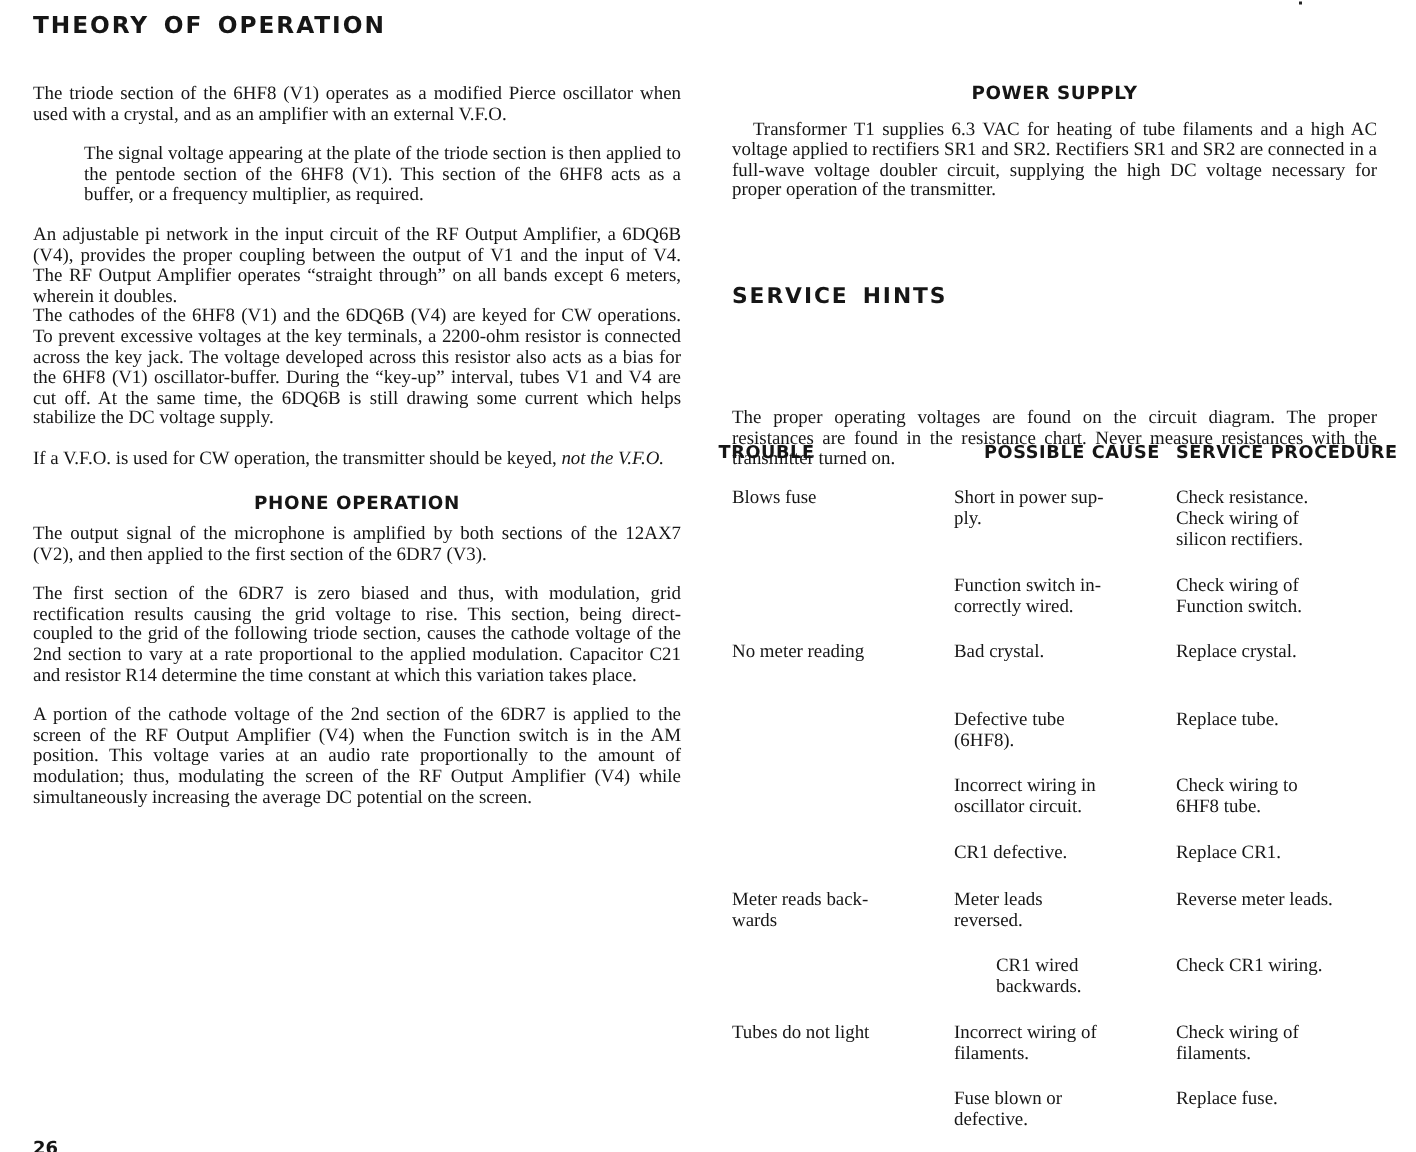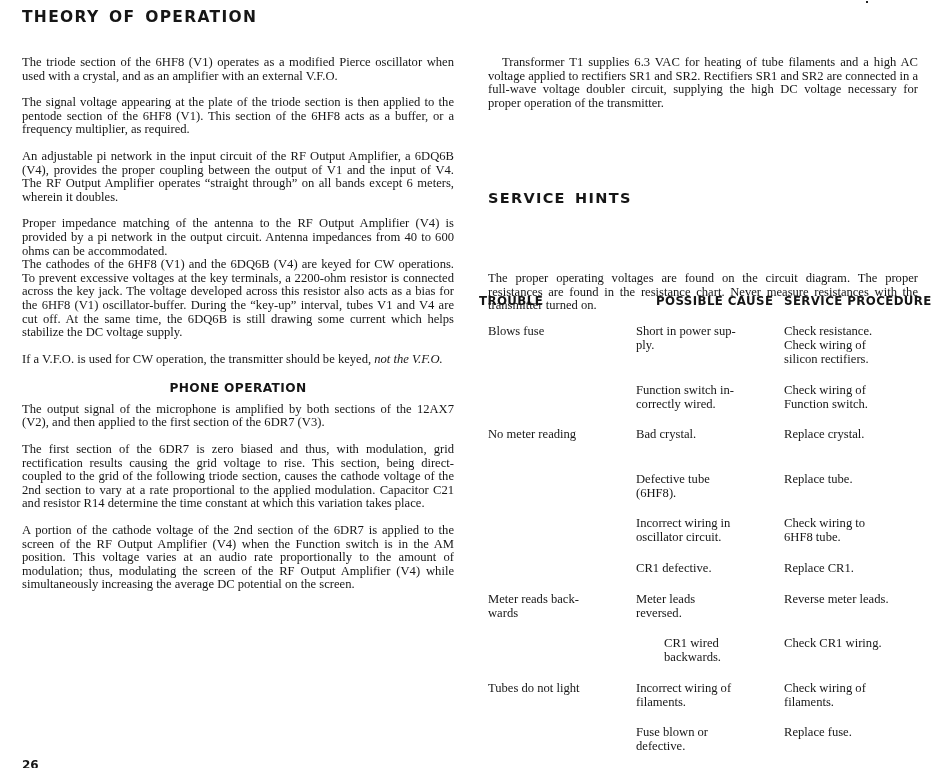--- a/index.html
+++ b/index.html
@@ -31,38 +31,38 @@
 </style>
 </head>
 <body>
 
 <div class="dot"></div>
 
 <h1 class="page-title" style="margin:0;">THEORY OF OPERATION</h1>
 
 <div class="col left-col">
   <p>The triode section of the 6HF8 (V1) operates as a modified Pierce oscillator when used with a crystal, and as an amplifier with an external V.F.O.</p>
-  <p style="margin-top:13px;">The signal voltage appearing at the plate of the triode section is then applied to the pentode section of the 6HF8 (V1). This section of the 6HF8 acts as a buffer, or a frequency multiplier, as required.</p>
+  <p style="margin-top:13px;margin-left:34px;">The signal voltage appearing at the plate of the triode section is then applied to the pentode section of the 6HF8 (V1). This section of the 6HF8 acts as a buffer, or a frequency multiplier, as required.</p>
   <p style="margin-top:13px;">An adjustable pi network in the input circuit of the RF Output Amplifier, a 6DQ6B (V4), provides the proper coupling between the output of V1 and the input of V4. The RF Output Amplifier operates “straight through” on all bands except 6 meters, wherein it doubles.</p>
-  <p style="margin-top:13px;">Proper impedance matching of the antenna to the RF Output Amplifier (V4) is provided by a pi network in the output circuit. Antenna impedances from 40 to 600 ohms can be accommodated.</p>
 
   <p>The cathodes of the 6HF8 (V1) and the 6DQ6B (V4) are keyed for CW operations. To prevent excessive voltages at the key terminals, a 2200-ohm resistor is connected across the key jack. The voltage developed across this resistor also acts as a bias for the 6HF8 (V1) oscillator-buffer. During the “key-up” interval, tubes V1 and V4 are cut off. At the same time, the 6DQ6B is still drawing some current which helps stabilize the DC voltage supply.</p>
   <p style="margin-top:13px;">
     <span>If a V.F.O. is used for CW operation, the transmitter should be keyed, </span><i>not the V.F.O.</i>
   </p>
 
   <h2 class="sub-head" style="margin-top:16px; margin-bottom:7px;">PHONE OPERATION</h2>
   <p>The output signal of the microphone is amplified by both sections of the 12AX7 (V2), and then applied to the first section of the 6DR7 (V3).</p>
   <p style="margin-top:13px;">The first section of the 6DR7 is zero biased and thus, with modulation, grid rectification results causing the grid voltage to rise. This section, being direct-coupled to the grid of the following triode section, causes the cathode voltage of the 2nd section to vary at a rate proportional to the applied modulation. Capacitor C21 and resistor R14 determine the time constant at which this variation takes place.</p>
   <p style="margin-top:13px;">A portion of the cathode voltage of the 2nd section of the 6DR7 is applied to the screen of the RF Output Amplifier (V4) when the Function switch is in the AM position. This voltage varies at an audio rate proportionally to the amount of modulation; thus, modulating the screen of the RF Output Amplifier (V4) while simultaneously increasing the average DC potential on the screen.</p>
 </div>
 
 <div class="page-num">26</div>
 
 <div class="col right-col" style="top:56px;">
+  <h2 class="sub-head" style="margin-bottom:10px;">POWER SUPPLY</h2>
   <p class="indent">Transformer T1 supplies 6.3 VAC for heating of tube filaments and a high AC voltage applied to rectifiers SR1 and SR2. Rectifiers SR1 and SR2 are connected in a full-wave voltage doubler circuit, supplying the high DC voltage necessary for proper operation of the transmitter.</p>
 </div>
 
 <h2 class="sec-head" style="margin:0;">SERVICE HINTS</h2>
 
 <div class="col right-col" style="top:224px;margin-top:48px;">
   <p>The proper operating voltages are found on the circuit diagram. The proper resistances are found in the resistance chart. Never measure resistances with the transmitter turned on.</p>
 </div>
 
 <div>

